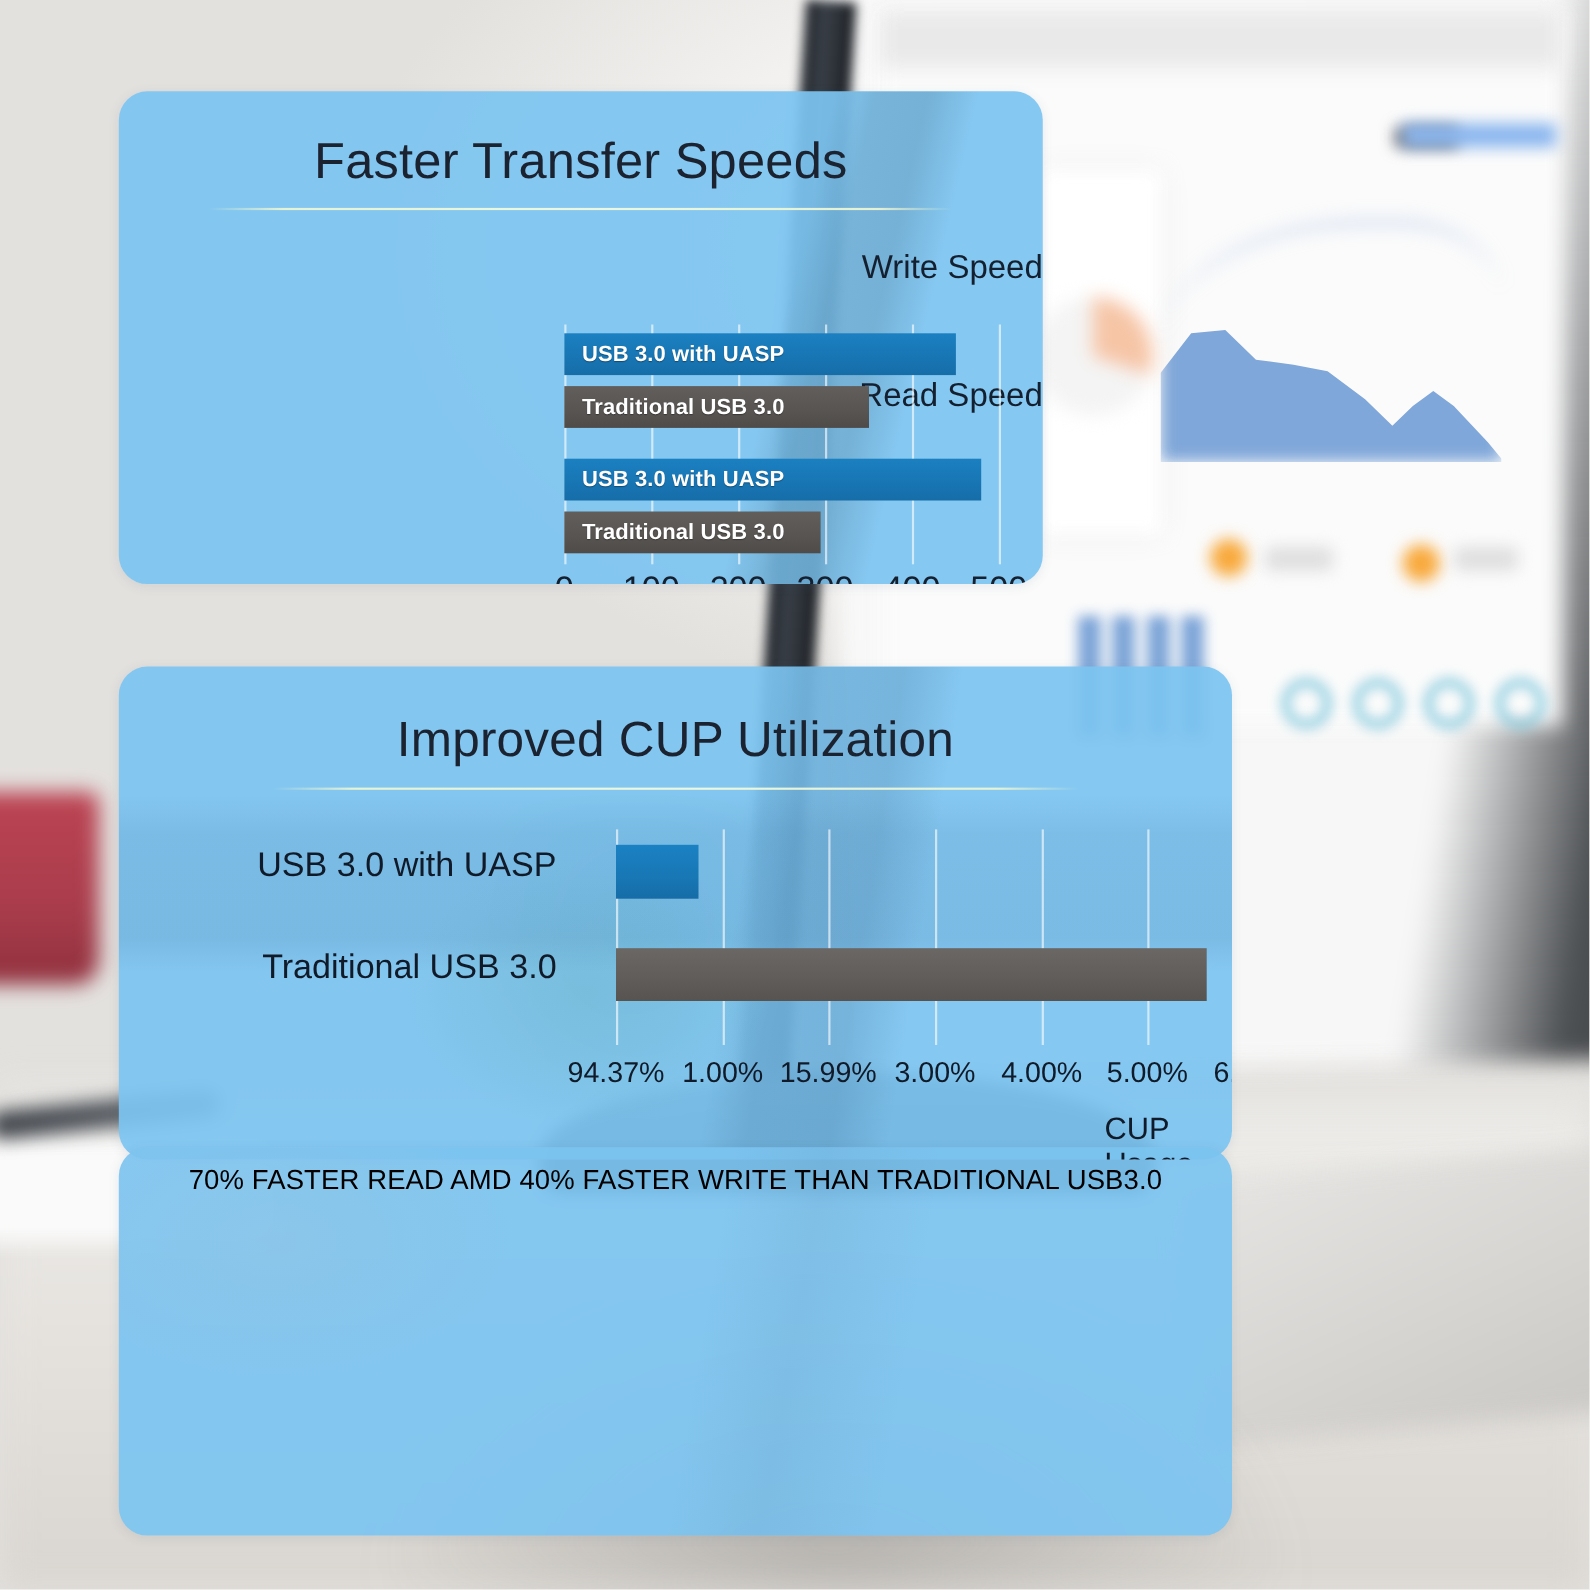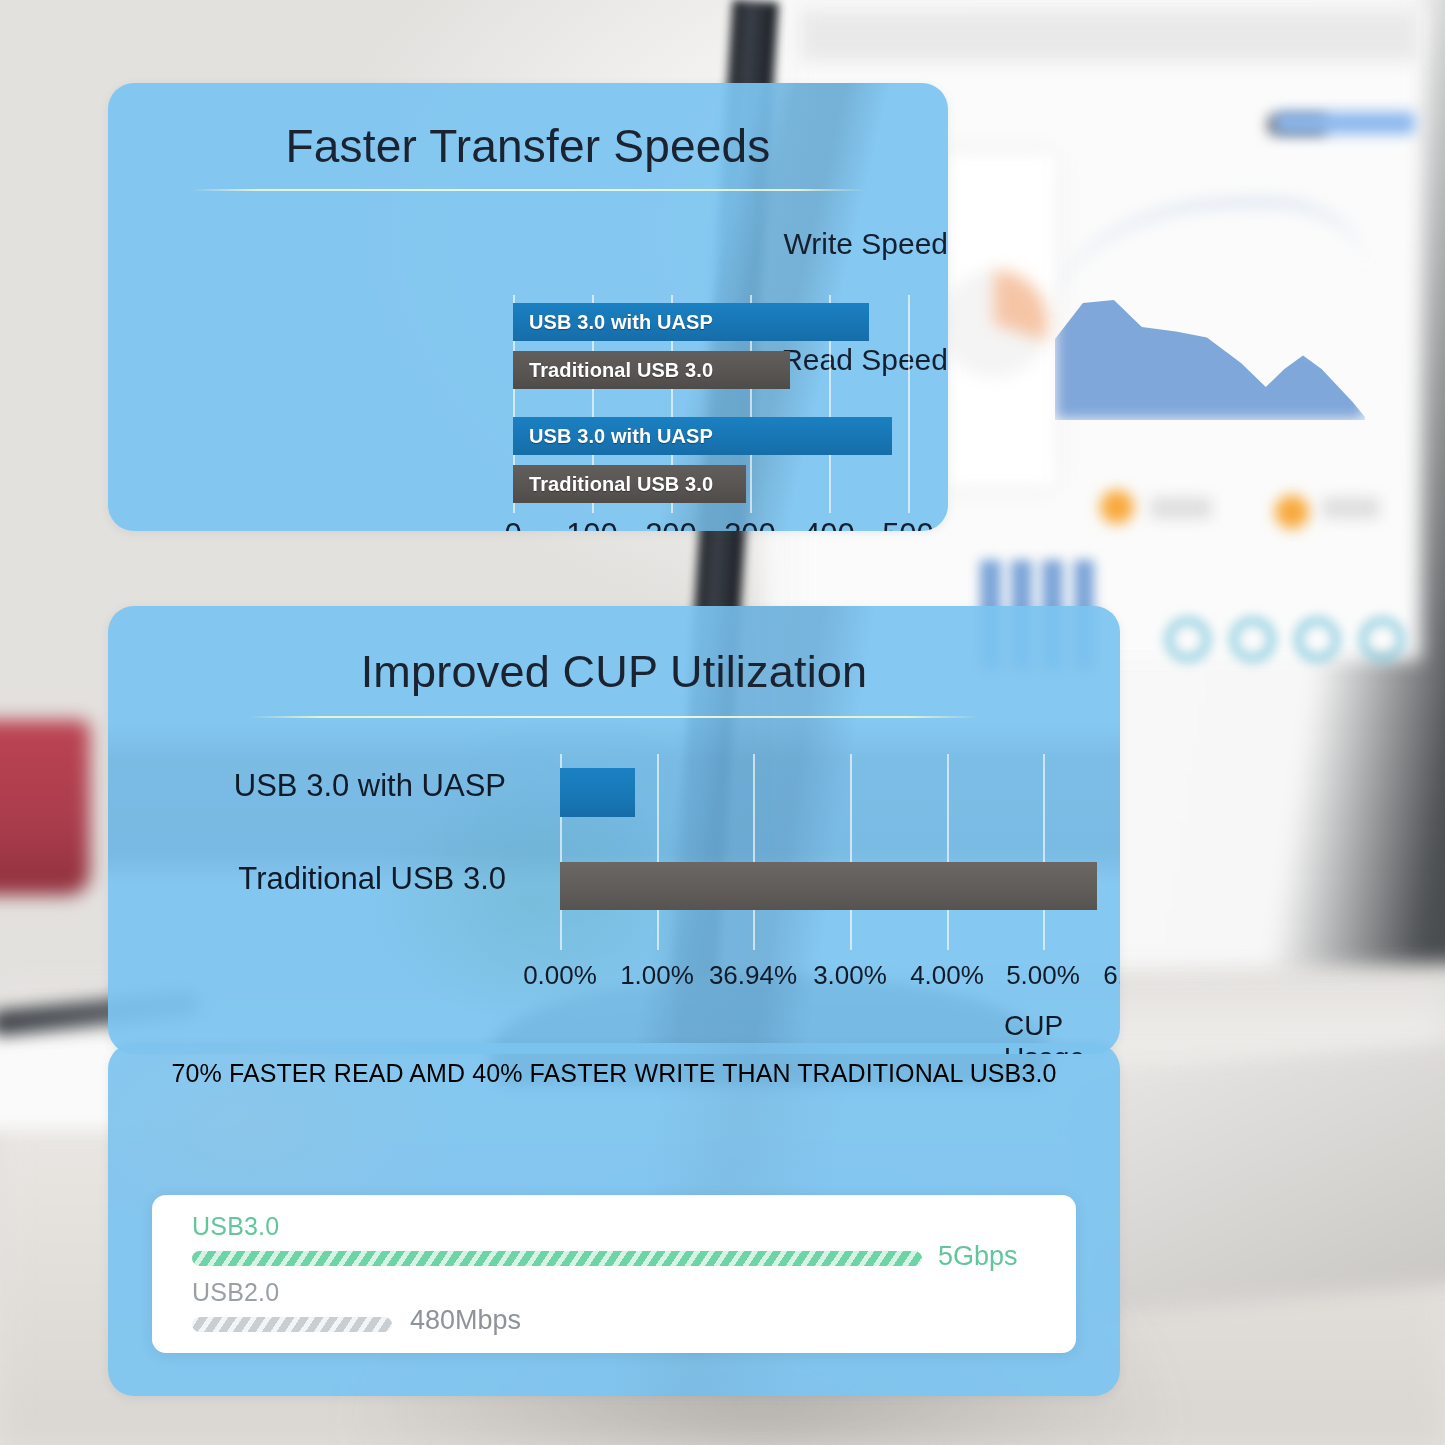--- a/index.html
+++ b/index.html
@@ -501,46 +501,36 @@
           <div class="gridline" style="left:97px;"></div>
           <div class="gridline" style="left:193px;"></div>
           <div class="gridline" style="left:290px;"></div>
           <div class="gridline" style="left:387px;"></div>
           <div class="gridline" style="left:483px;"></div>
 
           <div class="c2-bar blue" style="left:0; top:14px; width:75px; height:49px;"></div>
 
           <div class="c2-bar gray" style="left:0; top:108px; width:537px; height:48px;"></div>
 
-          <div class="c2-tick" style="left:0px;">0.00%</div>
+          <div class="c2-tick" style="left:0px;">94.37%</div>
           <div class="c2-tick" style="left:97px;">1.00%</div>
-          <div class="c2-tick" style="left:193px;">36.94%</div>
+          <div class="c2-tick" style="left:193px;">15.99%</div>
           <div class="c2-tick" style="left:290px;">3.00%</div>
           <div class="c2-tick" style="left:387px;">4.00%</div>
           <div class="c2-tick" style="left:483px;">5.00%</div>
           <div class="c2-tick" style="left:580px;">6.00%</div>
 
           <div id="c2-unit">CUP Usage</div>
         </div>
 
       </div>
     </div>
   </div>
 
   <div class="panel" id="panel3">
     <div class="panel-tint"></div>
     <div class="panel-content">
       <div id="p3-sub">70% FASTER READ AMD 40% FASTER WRITE THAN TRADITIONAL USB3.0</div>
 
-      <div id="p3-card">
-
-        <div class="sp-label green" style="left:40px; top:17px;">USB3.0</div>
-        <div class="sp-track green" style="left:40px; top:56px; width:730px;"></div>
-        <div class="sp-value green" style="left:786px; top:46px;">5Gbps</div>
-
-        <div class="sp-label grey" style="left:40px; top:83px;">USB2.0</div>
-        <div class="sp-track grey" style="left:40px; top:122px; width:200px;"></div>
-        <div class="sp-value grey" style="left:258px; top:110px;">480Mbps</div>
-      </div>
     </div>
   </div>
 
 </div>
 
 </body></html>

